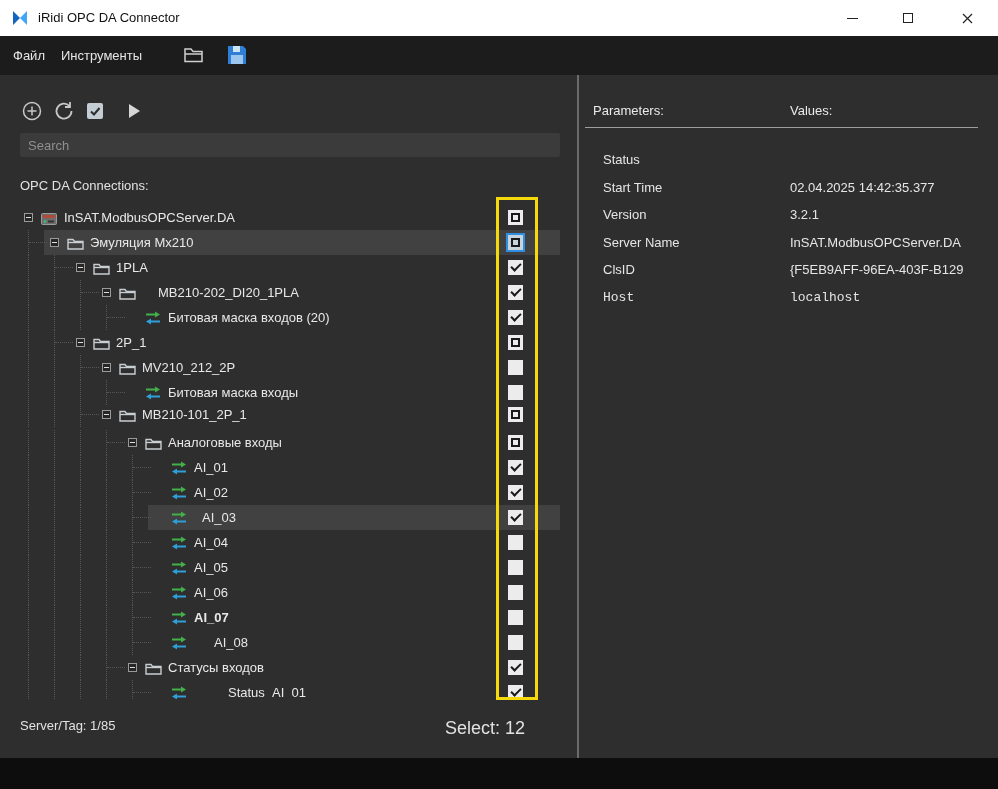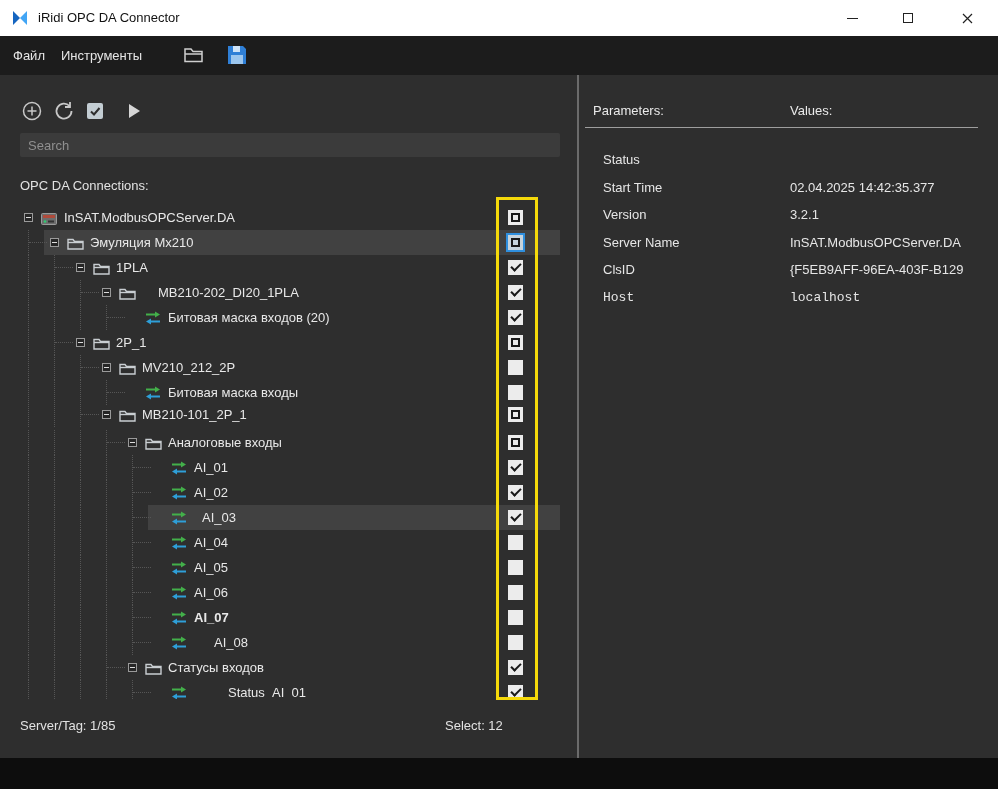--- a/index.html
+++ b/index.html
@@ -55,21 +55,21 @@
   .cb.checked::after { content:''; position:absolute; left:3px; top:3px; width:8px; height:4px;
         border-left:2px solid #1a1a1a; border-bottom:2px solid #1a1a1a; transform:rotate(-45deg); }
   .cb.indeterminate::after { content:''; position:absolute; left:3px; top:3px; width:5px; height:5px;
         border:2px solid #1a1a1a; }
   .cb.focused { background:#c7d4dd; outline:2px solid #2f8fde; }
 
   .annotation { position:absolute; left:496px; top:197px; width:42px; height:503px;
                 border:3px solid #F5D90A; z-index:50; pointer-events:none; }
 
   .status-left { position:absolute; left:20px; top:718px; font-size:13px; color:#e2e2e2; }
-  .status-right { position:absolute; left:445px; top:718px; font-size:13px; color:#e2e2e2; }
+  .status-right { position:absolute; left:445px; top:718px; font-size:18px; color:#e2e2e2; }
 
   
   .splitter { position:absolute; left:577px; top:75px; width:2px; height:683px; background:#6b6b6b; cursor:col-resize; }
   .right-panel { position:absolute; left:585px; top:75px; width:413px; height:683px; }
   .dhead { position:absolute; top:28px; font-size:13px; color:#eaeaea; }
   .dhead-param { left:8px; }
   .dhead-value { left:205px; }
   .dunderline { position:absolute; left:0; top:52px; width:393px; height:1px; background:#9e9e9e; }
   #detail-rows { position:absolute; left:0; top:75px; width:413px; }
   .drow { position:absolute; left:0; width:100%; height:20px; line-height:20px; font-size:13px; color:#e6e6e6; }

